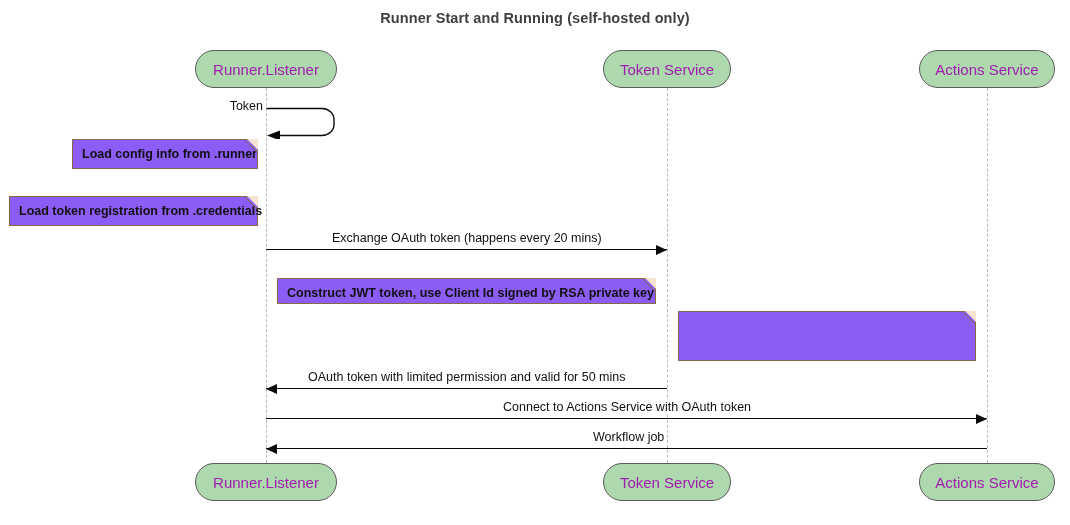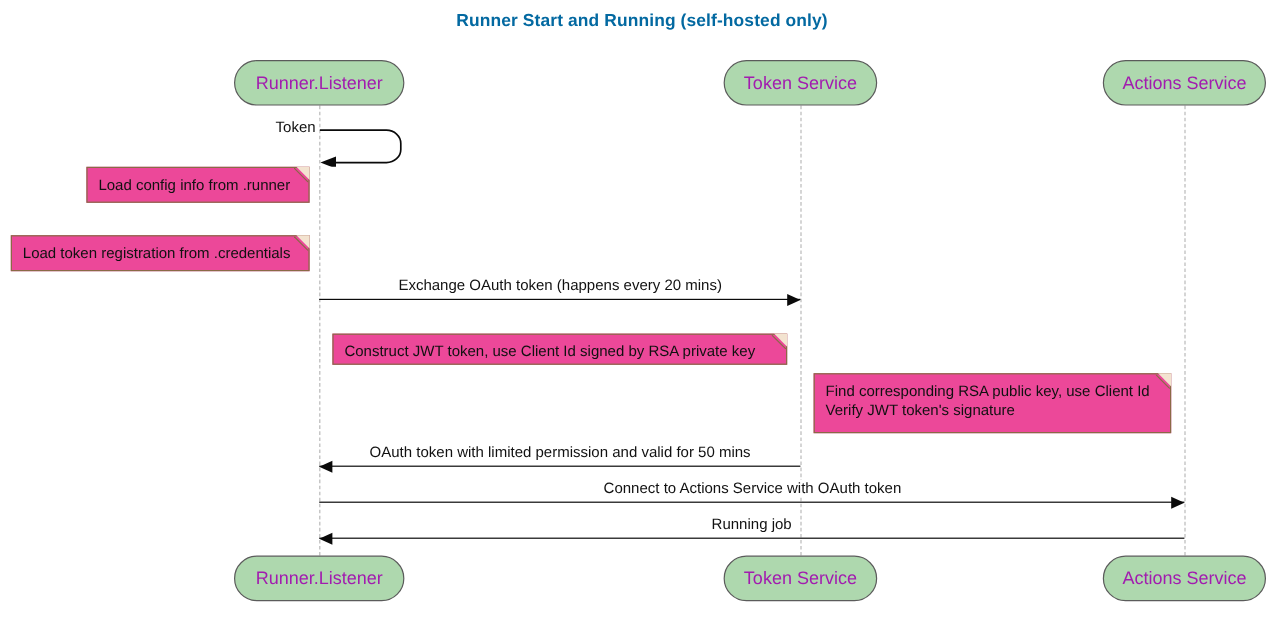--- a/index.html
+++ b/index.html
@@ -22,21 +22,21 @@
 
   
   .diagram-title {
     position: absolute;
     left: 0;
     top: 10px;
     width: 1070px;
     text-align: center;
     font-size: 14.5px;
     font-weight: bold;
-    color: #0369a1;
+    color: #404040;
     letter-spacing: 0.1px;
   }
 
   
   .lifeline {
     position: absolute;
     width: 0;
     border-left: 1px dashed #b9b9b9;
     top: 88px;
     height: 375px;
@@ -54,28 +54,29 @@
     justify-content: center;
     box-sizing: border-box;
     font-size: 15px;
     color: #a21caf;
     white-space: nowrap;
   }
 
   
   .note {
     position: absolute;
-    background: #ec4899;
+    background: #8b5cf6;
     border: 1px solid #8a6a46;
     box-sizing: border-box;
     font-size: 12.5px;
     color: #111111;
     line-height: 16px;
     padding: 6px 5px 6px 9px;
     white-space: pre;
+    font-weight: bold;
   }
   .note::after {
     content: "";
     position: absolute;
     top: -1px;
     right: -1px;
     width: 0;
     height: 0;
     border-left: 11px solid transparent;
     border-top: 11px solid #f3e3d0;
@@ -172,33 +173,32 @@
   <div id="notes">
       <div class="note" style="left: 72px; top: 139px; width: 186px; height: 30px;"><span>Load config info from .runner</span><span class="note-fold-line"><svg width="12" height="12" viewBox="0 0 12 12">
             <path d="M0,0 L12,12" stroke="#8a6a46" stroke-width="1" fill="none"></path>
           </svg></span></div>
       <div class="note" style="left: 9px; top: 196px; width: 249px; height: 30px;"><span>Load token registration from .credentials</span><span class="note-fold-line"><svg width="12" height="12" viewBox="0 0 12 12">
             <path d="M0,0 L12,12" stroke="#8a6a46" stroke-width="1" fill="none"></path>
           </svg></span></div>
       <div class="note" style="left: 277px; top: 278px; width: 379px; height: 26px;"><span>Construct JWT token, use Client Id signed by RSA private key</span><span class="note-fold-line"><svg width="12" height="12" viewBox="0 0 12 12">
             <path d="M0,0 L12,12" stroke="#8a6a46" stroke-width="1" fill="none"></path>
           </svg></span></div>
-      <div class="note" style="left: 678px; top: 311px; width: 298px; height: 50px;"><span>Find corresponding RSA public key, use Client Id
-Verify JWT token's signature</span><span class="note-fold-line"><svg width="12" height="12" viewBox="0 0 12 12">
+      <div class="note" style="left: 678px; top: 311px; width: 298px; height: 50px;"><span class="note-fold-line"><svg width="12" height="12" viewBox="0 0 12 12">
             <path d="M0,0 L12,12" stroke="#8a6a46" stroke-width="1" fill="none"></path>
           </svg></span></div>
     </div>
   <div id="messages">
       <div class="msg" style="left: 266px; top: 249px; width: 401px;"></div>
       <div class="arrowhead right" style="top: 244.5px; left: 656px;"></div>
       <div class="msg-label" style="top: 231px; left: 329px;">Exchange OAuth token (happens every 20 mins)</div>
       <div class="msg" style="left: 266px; top: 388px; width: 401px;"></div>
       <div class="arrowhead left" style="top: 383.5px; left: 266px;"></div>
       <div class="msg-label" style="top: 370px; left: 305px; text-align: center;">OAuth token with limited permission and valid for 50 mins</div>
       <div class="msg" style="left: 266px; top: 418px; width: 721px;"></div>
       <div class="arrowhead right" style="top: 413.5px; left: 976px;"></div>
       <div class="msg-label" style="top: 400px; left: 500px;">Connect to Actions Service with OAuth token</div>
       <div class="msg" style="left: 266px; top: 448px; width: 721px;"></div>
       <div class="arrowhead left" style="top: 443.5px; left: 266px;"></div>
-      <div class="msg-label" style="top: 430px; left: 590px;">Running job</div>
+      <div class="msg-label" style="top: 430px; left: 590px;">Workflow job</div>
     </div>
 
 </div>
 
 </body></html>

